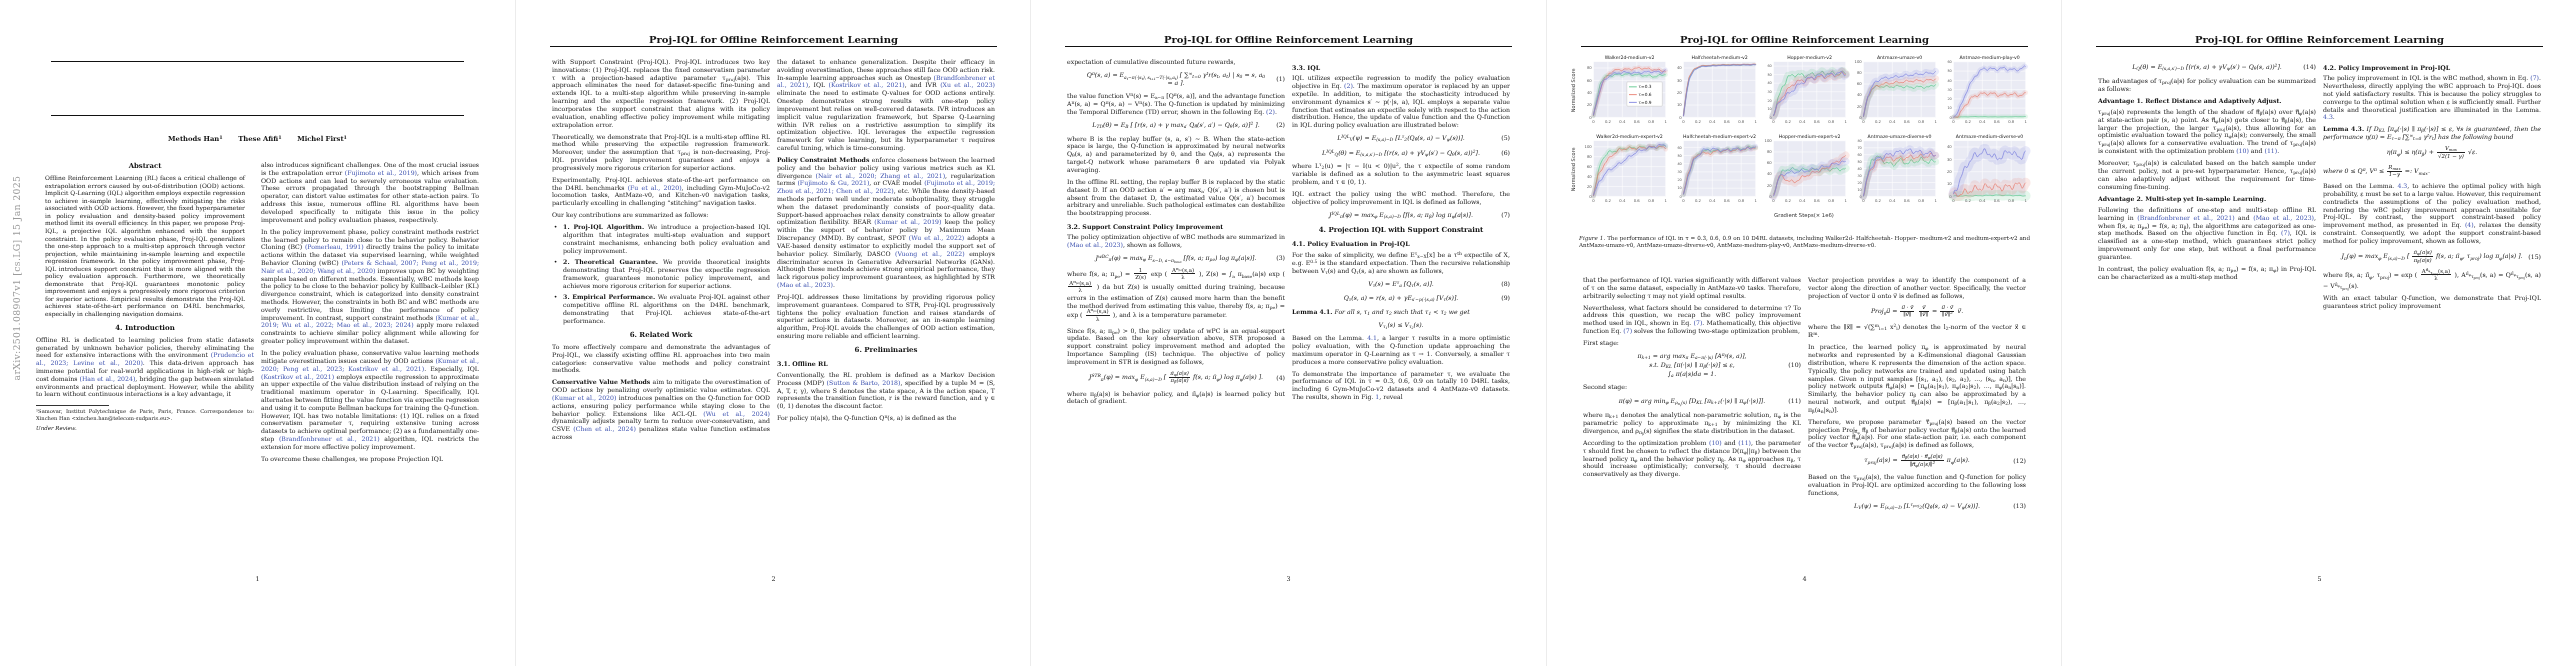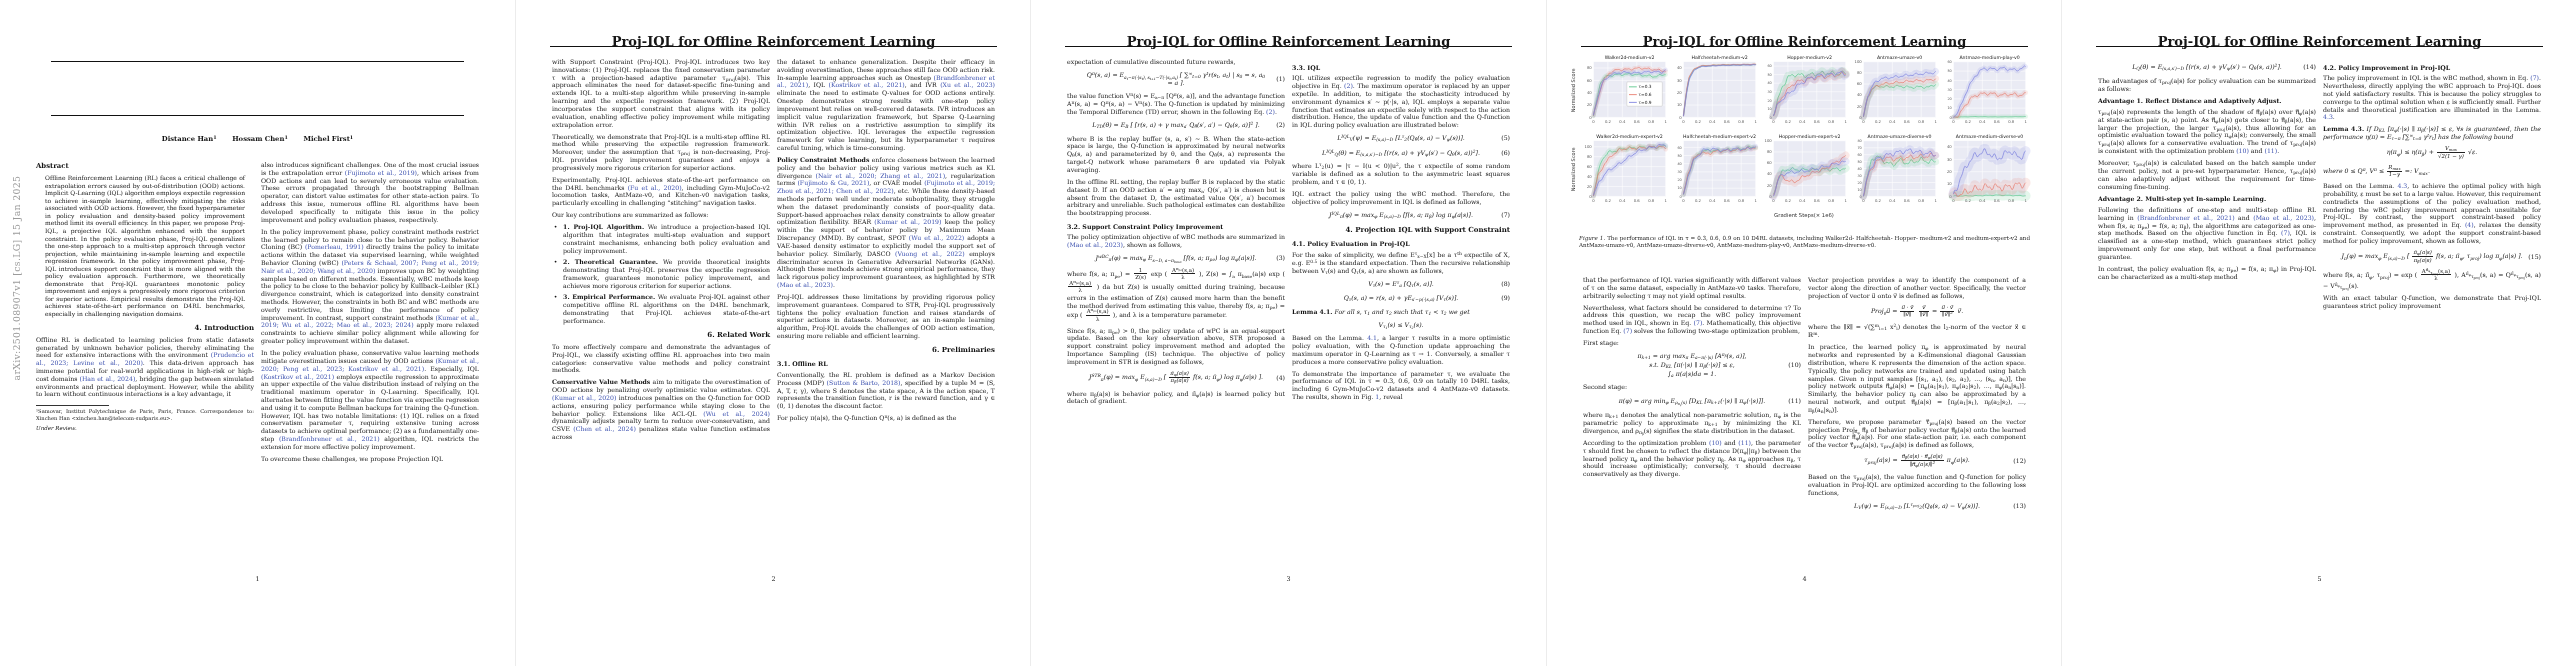--- a/index.html
+++ b/index.html
@@ -1,36 +1,36 @@
 <!DOCTYPE html>
 <html style="font-size:9px"><head>
 <meta charset="utf-8">
 <style>
   html,body{margin:0;padding:0;background:#ffffff;}
   #doc{position:relative;width:2576px;height:667px;background:#ffffff;overflow:hidden;
        font-family:"DejaVu Serif","DejaVu Sans",serif;color:#161616;}
   .page{position:absolute;top:0;width:515px;height:667px;background:#fff;overflow:hidden;}
   .pb{border-left:0.6px solid #ececec;}
   .runhead{position:absolute;top:34px;left:36px;right:36px;text-align:center;
-           font-weight:bold;font-size:13px;}
+           font-weight:bold;font-size:10px;}
   .runrule{position:absolute;top:46px;left:34px;right:34px;border-top:0.9px solid #111;}
   .watermark{position:absolute;left:-138px;top:272px;width:311px;height:12.2px;text-align:center;
              transform:rotate(-90deg);font-size:9.4px;color:#9b9b9b;letter-spacing:0.3px;}
   .rule1{position:absolute;left:51px;right:51px;top:61px;border-top:1px solid #111;}
   .rule2{position:absolute;left:51px;right:51px;top:115px;border-top:1px solid #111;}
   .title{position:absolute;left:47px;right:47px;top:71px;text-align:center;
          font-size:11px;font-weight:bold;line-height:1.4;}
   .authors{position:absolute;left:33px;right:33px;top:135px;text-align:center;
            font-size:6.8px;font-weight:bold;}
   .authors .au{margin:0 7.8px;}
   .col{position:absolute;text-align:justify;font-size:6.2px;line-height:1.26;color:#151515;}
   .para{margin:0 0 4.2px 0;}
   .abstract{font-size:6px;padding:0 9px;}
-  .absh{font-weight:bold;font-size:6.9px;margin:0.6px 0 3.9px 0;}
-  .sec{font-size:7px;font-weight:bold;text-align:right;margin:6.1px 0 3.3px 0;}
+  .absh{text-align:center;font-weight:bold;font-size:6.9px;margin:0.6px 0 3.9px 0;}
+  .sec{font-size:7px;font-weight:bold;text-align:center;margin:6.1px 0 3.3px 0;}
   .subsec{font-size:6.3px;font-weight:bold;text-align:left;margin:5.6px 0 2.8px 0;}
   .adv{font-weight:bold;text-align:left;margin:5px 0 2.8px 0;}
   .it{font-style:italic;}
   .lem{font-style:italic;}
   .lem .rm{font-style:normal;font-weight:bold;}
   .li{display:flex;margin:0 0 3.9px 0;}
   .li .bl{width:9.4px;padding-left:1.7px;}
   .li .tx{flex:1;text-align:justify;}
   .eq{display:flex;align-items:center;margin:4.4px 0;font-style:italic;}
   .eq .sp,.eq .num{width:16.7px;flex:none;}
@@ -59,21 +59,21 @@
   svg{position:absolute;overflow:visible;}
 </style>
 </head>
 <body>
 
 <div id="doc">
     <div class="page" style="left: 0px;">
       <div class="watermark">arXiv:2501.08907v1  [cs.LG]  15 Jan 2025</div>
       <div class="rule1"></div>
       <div class="rule2"></div>
-      <div class="authors"><span class="au"><span>Distance Han</span><sup>1</sup></span><span class="au"><span>Hossam Chen</span><sup>1</sup></span><span class="au"><span>Michel First</span><sup>1</sup></span></div>
+      <div class="authors"><span class="au"><span>Methods Han</span><sup>1</sup></span><span class="au"><span>These Afifi</span><sup>1</sup></span><span class="au"><span>Michel First</span><sup>1</sup></span></div>
       <div class="col" style="left: 36px; top: 161px; width: 218px;">
         <div class="absh">Abstract</div>
         <div class="para abstract">Offline Reinforcement Learning (RL) faces a critical challenge of extrapolation errors caused by out-of-distribution (OOD) actions. Implicit Q-Learning (IQL) algorithm employs expectile regression to achieve in-sample learning, effectively mitigating the risks associated with OOD actions. However, the fixed hyperparameter in policy evaluation and density-based policy improvement method limit its overall efficiency. In this paper, we propose Proj-IQL, a projective IQL algorithm enhanced with the support constraint. In the policy evaluation phase, Proj-IQL generalizes the one-step approach to a multi-step approach through vector projection, while maintaining in-sample learning and expectile regression framework. In the policy improvement phase, Proj-IQL introduces support constraint that is more aligned with the policy evaluation approach. Furthermore, we theoretically demonstrate that Proj-IQL guarantees monotonic policy improvement and enjoys a progressively more rigorous criterion for superior actions. Empirical results demonstrate the Proj-IQL achieves state-of-the-art performance on D4RL benchmarks, especially in challenging navigation domains.</div>
         <div class="sec">4. Introduction</div>
         <div class="para">Offline RL is dedicated to learning policies from static datasets generated by unknown behavior policies, thereby eliminating the need for extensive interactions with the environment <span class="cite">(Prudencio et al., 2023; Levine et al., 2020)</span>. This data-driven approach has immense potential for real-world applications in high-risk or high-cost domains <span class="cite">(Han et al., 2024)</span>, bridging the gap between simulated environments and practical deployment. However, while the ability to learn without continuous interactions is a key advantage, it</div>
         <div class="fnote"><div class="fnrule"></div><span>¹Samovar, Institut Polytechnique de Paris, Paris, France. Correspondence to: Xinchen Han &lt;xinchen.han@telecom-sudparis.eu&gt;.</span></div>
         <div class="note">Under Review.</div>
       </div>
       <div class="col" style="left: 261px; top: 161px; width: 218px;">
         <div class="para">also introduces significant challenges. One of the most crucial issues is the extrapolation error <span class="cite">(Fujimoto et al., 2019)</span>, which arises from OOD actions and can lead to severely erroneous value evaluation. These errors propagated through the bootstrapping Bellman operator, can distort value estimates for other state-action pairs. To address this issue, numerous offline RL algorithms have been developed specifically to mitigate this issue in the policy improvement and policy evaluation phases, respectively.</div>

